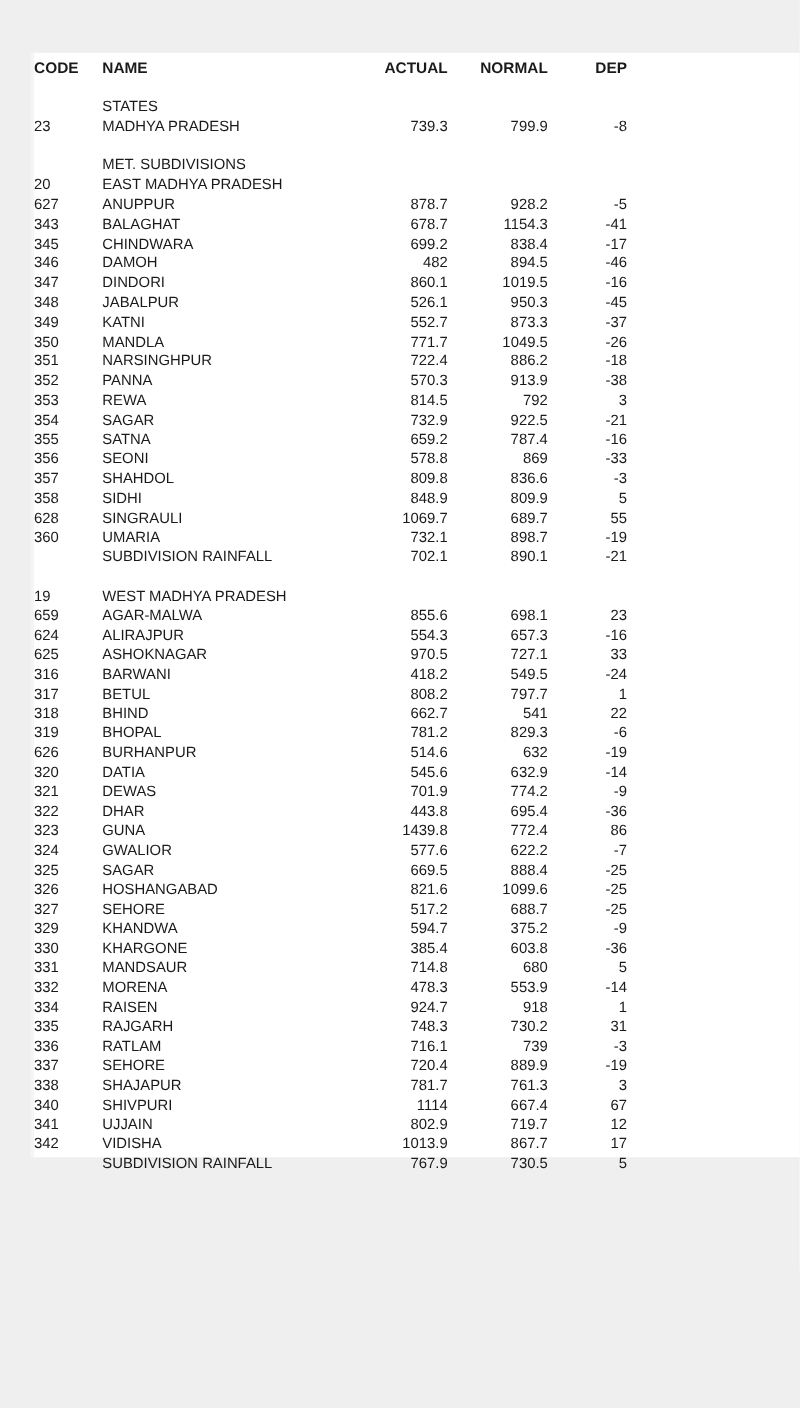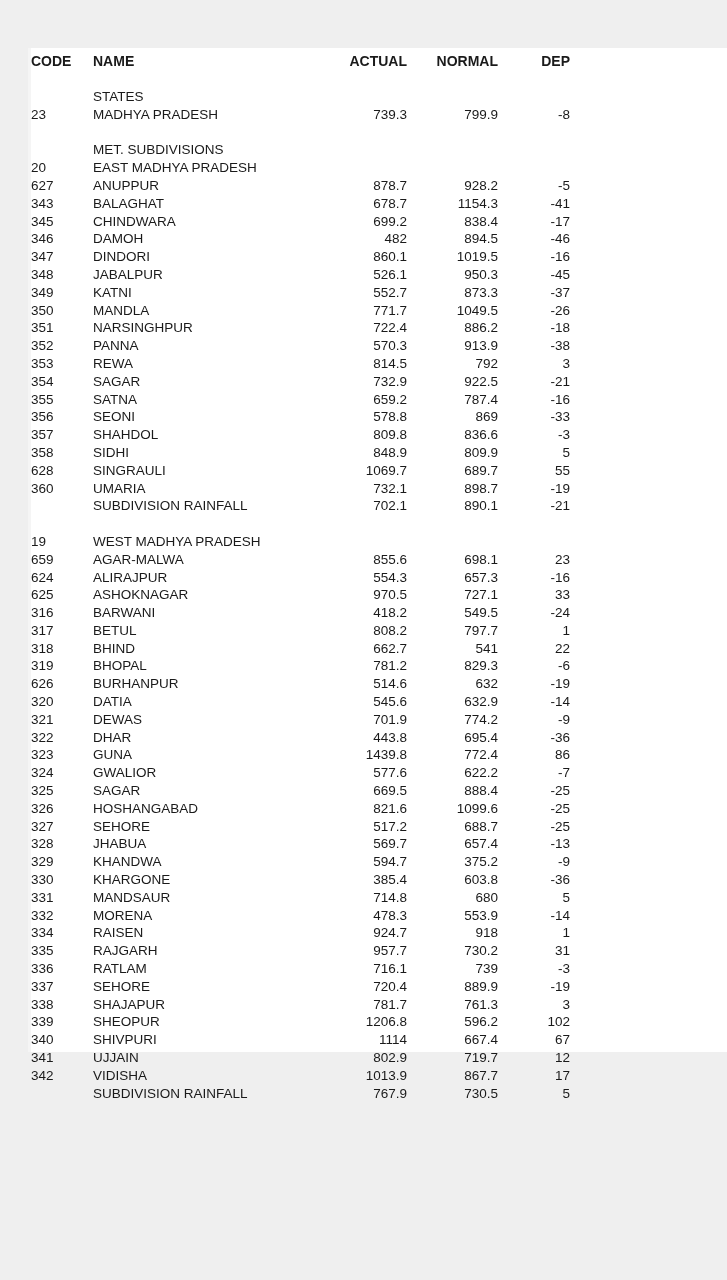--- a/index.html
+++ b/index.html
@@ -378,27 +378,20 @@
           <td class="col-dep">-25</td>
         </tr>
         <tr>
           <td class="col-code">327</td>
           <td class="col-name">SEHORE</td>
           <td class="col-actual">517.2</td>
           <td class="col-normal">688.7</td>
           <td class="col-dep">-25</td>
         </tr>
         <tr>
-          <td class="col-code">328</td>
-          <td class="col-name">JHABUA</td>
-          <td class="col-actual">569.7</td>
-          <td class="col-normal">657.4</td>
-          <td class="col-dep">-13</td>
-        </tr>
-        <tr>
           <td class="col-code">329</td>
           <td class="col-name">KHANDWA</td>
           <td class="col-actual">594.7</td>
           <td class="col-normal">375.2</td>
           <td class="col-dep">-9</td>
         </tr>
         <tr>
           <td class="col-code">330</td>
           <td class="col-name">KHARGONE</td>
           <td class="col-actual">385.4</td>
@@ -422,21 +415,21 @@
         <tr>
           <td class="col-code">334</td>
           <td class="col-name">RAISEN</td>
           <td class="col-actual">924.7</td>
           <td class="col-normal">918</td>
           <td class="col-dep">1</td>
         </tr>
         <tr>
           <td class="col-code">335</td>
           <td class="col-name">RAJGARH</td>
-          <td class="col-actual">957.7</td>
+          <td class="col-actual">748.3</td>
           <td class="col-normal">730.2</td>
           <td class="col-dep">31</td>
         </tr>
         <tr>
           <td class="col-code">336</td>
           <td class="col-name">RATLAM</td>
           <td class="col-actual">716.1</td>
           <td class="col-normal">739</td>
           <td class="col-dep">-3</td>
         </tr>
@@ -448,27 +441,20 @@
           <td class="col-dep">-19</td>
         </tr>
         <tr>
           <td class="col-code">338</td>
           <td class="col-name">SHAJAPUR</td>
           <td class="col-actual">781.7</td>
           <td class="col-normal">761.3</td>
           <td class="col-dep">3</td>
         </tr>
         <tr>
-          <td class="col-code">339</td>
-          <td class="col-name">SHEOPUR</td>
-          <td class="col-actual">1206.8</td>
-          <td class="col-normal">596.2</td>
-          <td class="col-dep">102</td>
-        </tr>
-        <tr>
           <td class="col-code">340</td>
           <td class="col-name">SHIVPURI</td>
           <td class="col-actual">1114</td>
           <td class="col-normal">667.4</td>
           <td class="col-dep">67</td>
         </tr>
         <tr>
           <td class="col-code">341</td>
           <td class="col-name">UJJAIN</td>
           <td class="col-actual">802.9</td>

